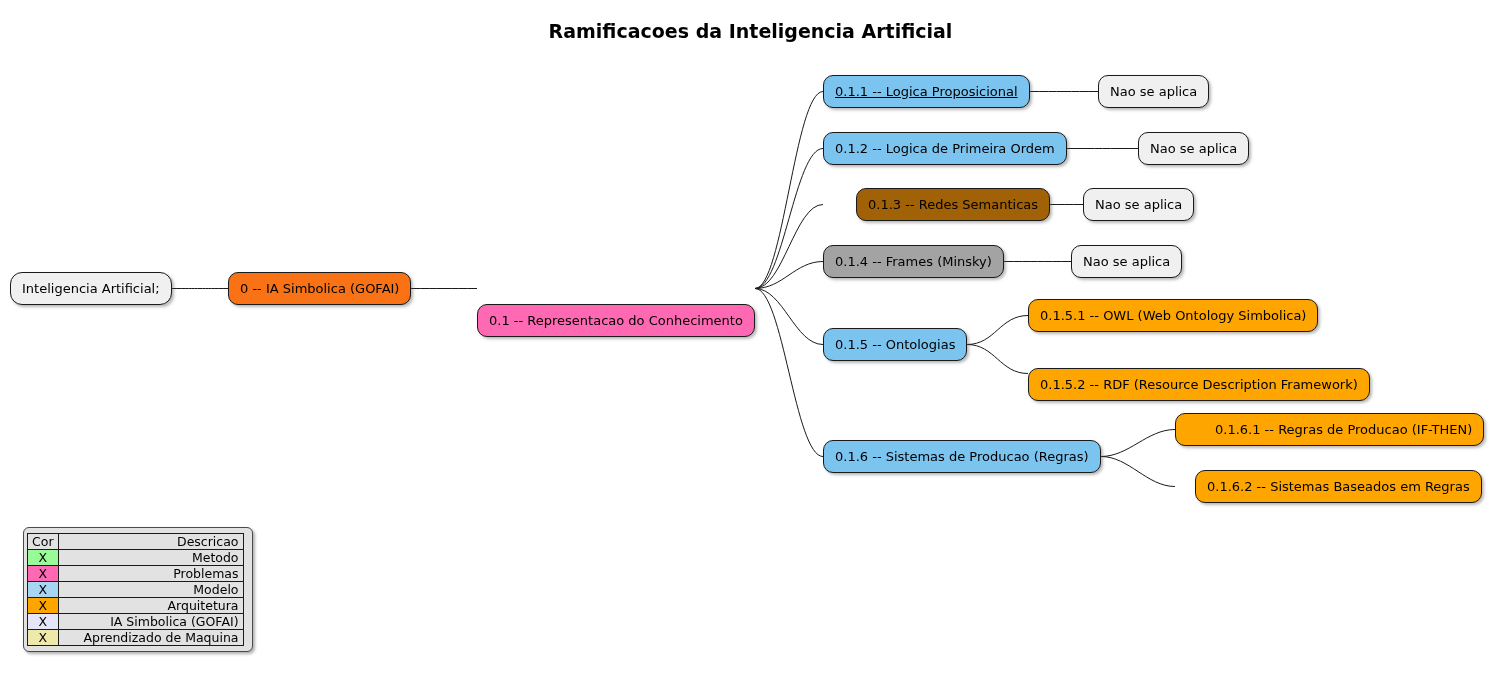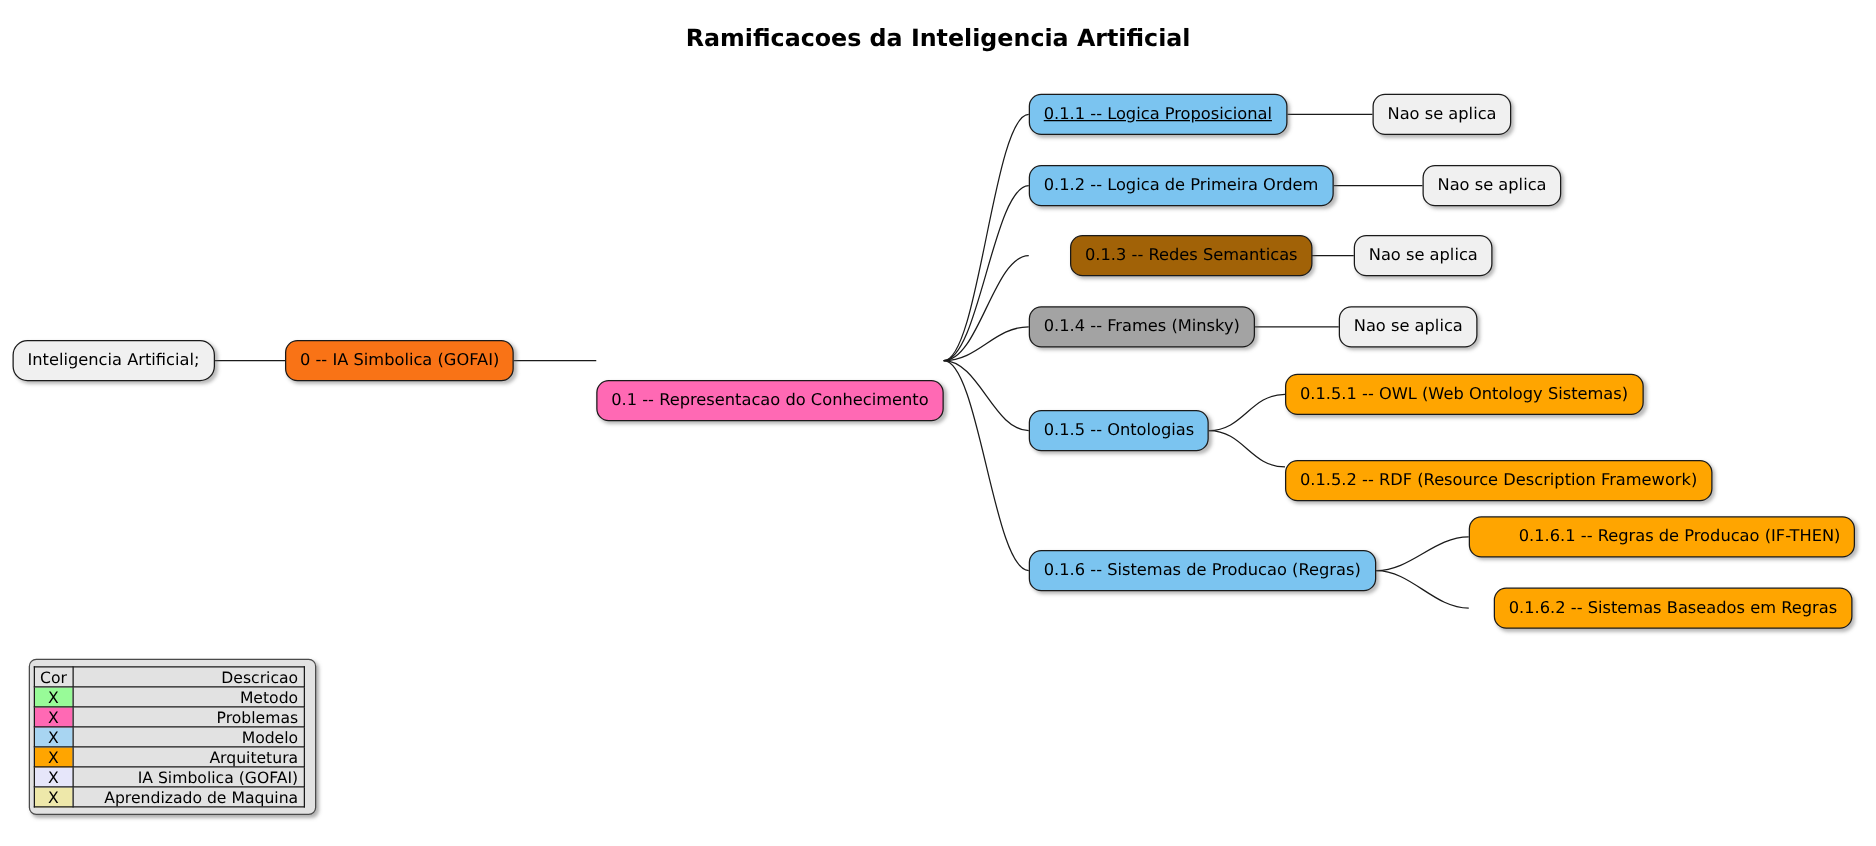--- a/index.html
+++ b/index.html
@@ -101,21 +101,21 @@
       <div class="node" style="left: 477px; top: 272px; background: rgb(255, 105, 180); margin-top: 32px;">0.1 -- Representacao do Conhecimento</div>
       <div class="node" style="left: 823px; top: 75px; background: rgb(123, 196, 240); text-decoration: underline;">0.1.1 -- Logica Proposicional</div>
       <div class="node" style="left: 1098px; top: 75px; background: rgb(240, 240, 240);">Nao se aplica</div>
       <div class="node" style="left: 823px; top: 132px; background: rgb(123, 196, 240);">0.1.2 -- Logica de Primeira Ordem</div>
       <div class="node" style="left: 1138px; top: 132px; background: rgb(240, 240, 240);">Nao se aplica</div>
       <div class="node" style="left: 856px; top: 188px; background: #a16207;">0.1.3 -- Redes Semanticas</div>
       <div class="node" style="left: 1083px; top: 188px; background: rgb(240, 240, 240);">Nao se aplica</div>
       <div class="node" style="left: 823px; top: 245px; background: #a3a3a3;">0.1.4 -- Frames (Minsky)</div>
       <div class="node" style="left: 1071px; top: 245px; background: rgb(240, 240, 240);">Nao se aplica</div>
       <div class="node" style="left: 823px; top: 328px; background: rgb(123, 196, 240);">0.1.5 -- Ontologias</div>
-      <div class="node" style="left: 1028px; top: 299px; background: rgb(255, 165, 0);">0.1.5.1 -- OWL (Web Ontology Sistemas)</div>
+      <div class="node" style="left: 1028px; top: 299px; background: rgb(255, 165, 0);">0.1.5.1 -- OWL (Web Ontology Simbolica)</div>
       <div class="node" style="left: 1028px; top: 357px; background: rgb(255, 165, 0); margin-top: 11px;">0.1.5.2 -- RDF (Resource Description Framework)</div>
       <div class="node" style="left: 823px; top: 440px; background: rgb(123, 196, 240);">0.1.6 -- Sistemas de Producao (Regras)</div>
       <div class="node" style="left: 1175px; top: 413px; background: rgb(255, 165, 0); padding-left: 39px;">0.1.6.1 -- Regras de Producao (IF-THEN)</div>
       <div class="node" style="left: 1175px; top: 470px; background: rgb(255, 165, 0); margin-left: 20px;">0.1.6.2 -- Sistemas Baseados em Regras</div>
     </div>
 
   <div class="legend">
     <table>
       <thead>
         <tr>

